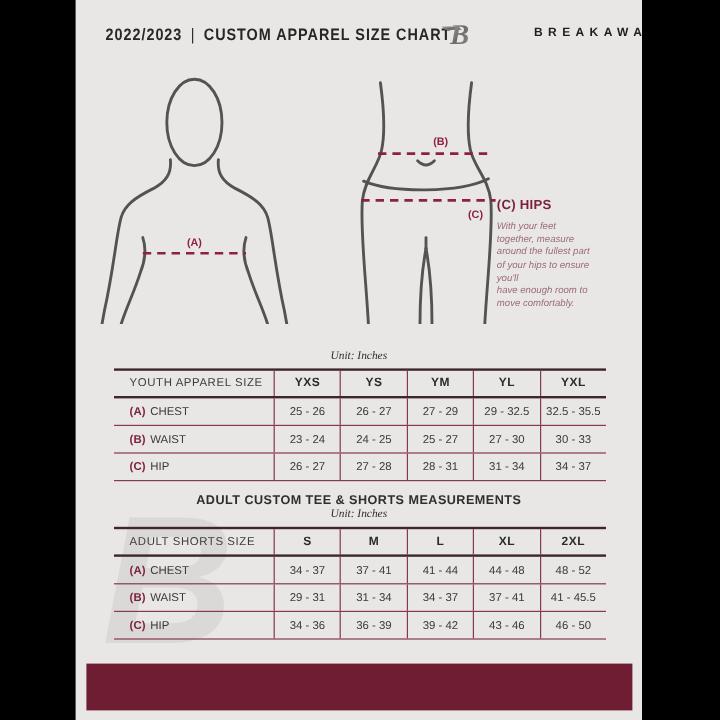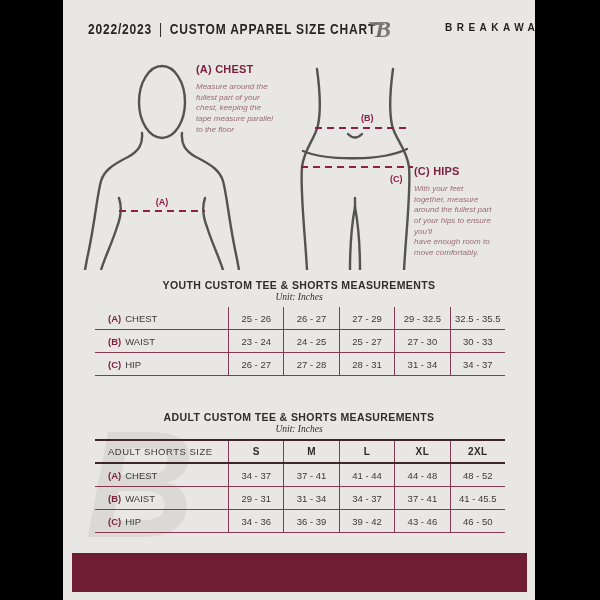--- a/index.html
+++ b/index.html
@@ -113,44 +113,43 @@
         <path d="M 58,143 L 58,152"></path>
         <path d="M 53,215 C 53,190 55,168 58,152"></path>
         <path d="M 63,215 C 63,190 61,168 58,152"></path>
       </g>
       <line x1="18" y1="73" x2="114" y2="73" stroke="#8e2042" stroke-width="2.2" stroke-dasharray="7 5"></line>
       <text class="dlabel" x="64" y="66">(B)</text>
       <line x1="4" y1="112" x2="116" y2="112" stroke="#8e2042" stroke-width="2.2" stroke-dasharray="7 5"></line>
       <text class="dlabel" x="93" y="127">(C)</text>
     </svg>
 
-    <div class="instr" id="instr-a">
-      <h3><span>(A)</span>&nbsp;<span>CHEST</span></h3>
-      <p>Measure around the
-fullest part of your
-chest, keeping the
-tape measure parallel
-to the floor</p>
-    </div>
     <div class="instr" id="instr-c">
       <h3><span>(C)</span>&nbsp;<span>HIPS</span></h3>
       <p>With your feet
 together, measure
 around the fullest part
 of your hips to ensure
 you'll
 have enough room to
 move comfortably.</p>
     </div>
 
     <div class="watermark">B</div>
 
-    <div class="tbl-title" id="youth-title">YOUTH CUSTOM TEE &amp; SHORTS MEASUREMENTS</div>
     <div class="tbl-unit" id="youth-unit">Unit: Inches</div>
     <div class="size-table" id="youth-table">
+      <div class="t-line t-header">
+        <div class="cell label-h">YOUTH APPAREL SIZE</div>
+        <div class="cell col-h">YXS</div>
+        <div class="cell col-h">YS</div>
+        <div class="cell col-h">YM</div>
+        <div class="cell col-h">YL</div>
+        <div class="cell col-h">YXL</div>
+      </div>
       <div class="t-line t-row">
         <div class="cell row-label">
             <span class="key">(A)</span>
             <span>CHEST</span>
           </div>
         <div class="cell val">25 - 26</div>
         <div class="cell val">26 - 27</div>
         <div class="cell val">27 - 29</div>
         <div class="cell val">29 - 32.5</div>
         <div class="cell val">32.5 - 35.5</div>

